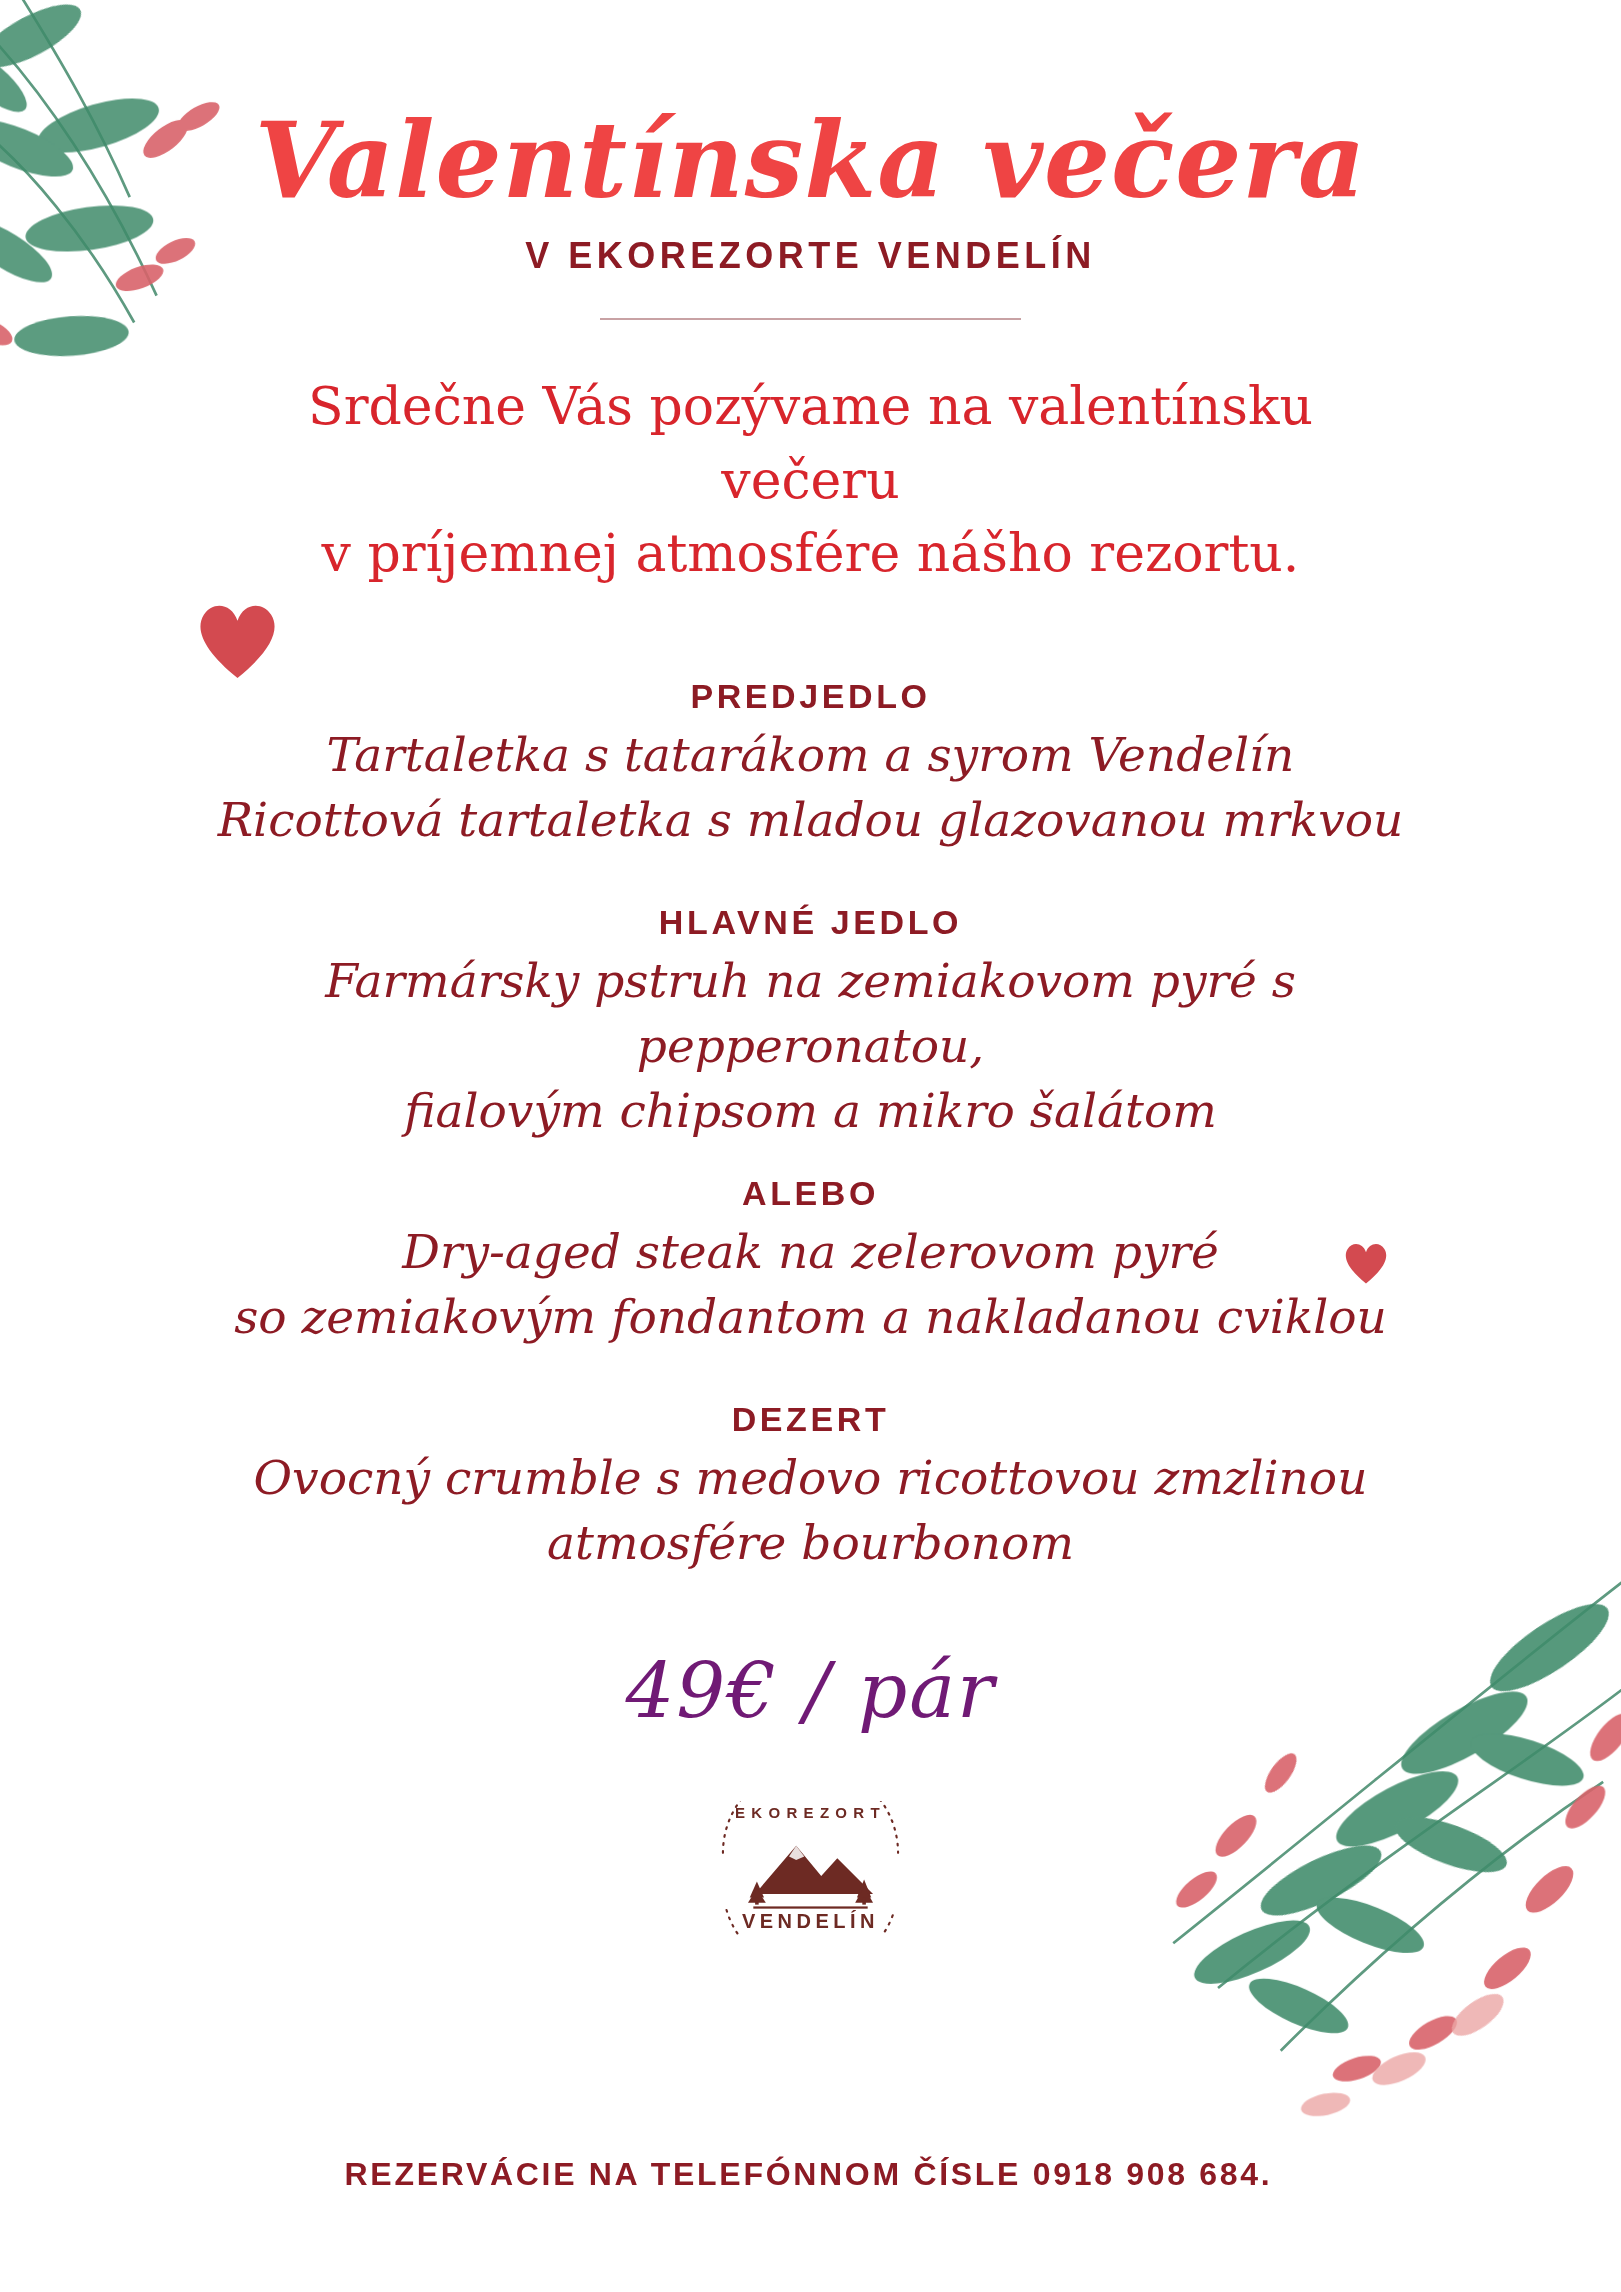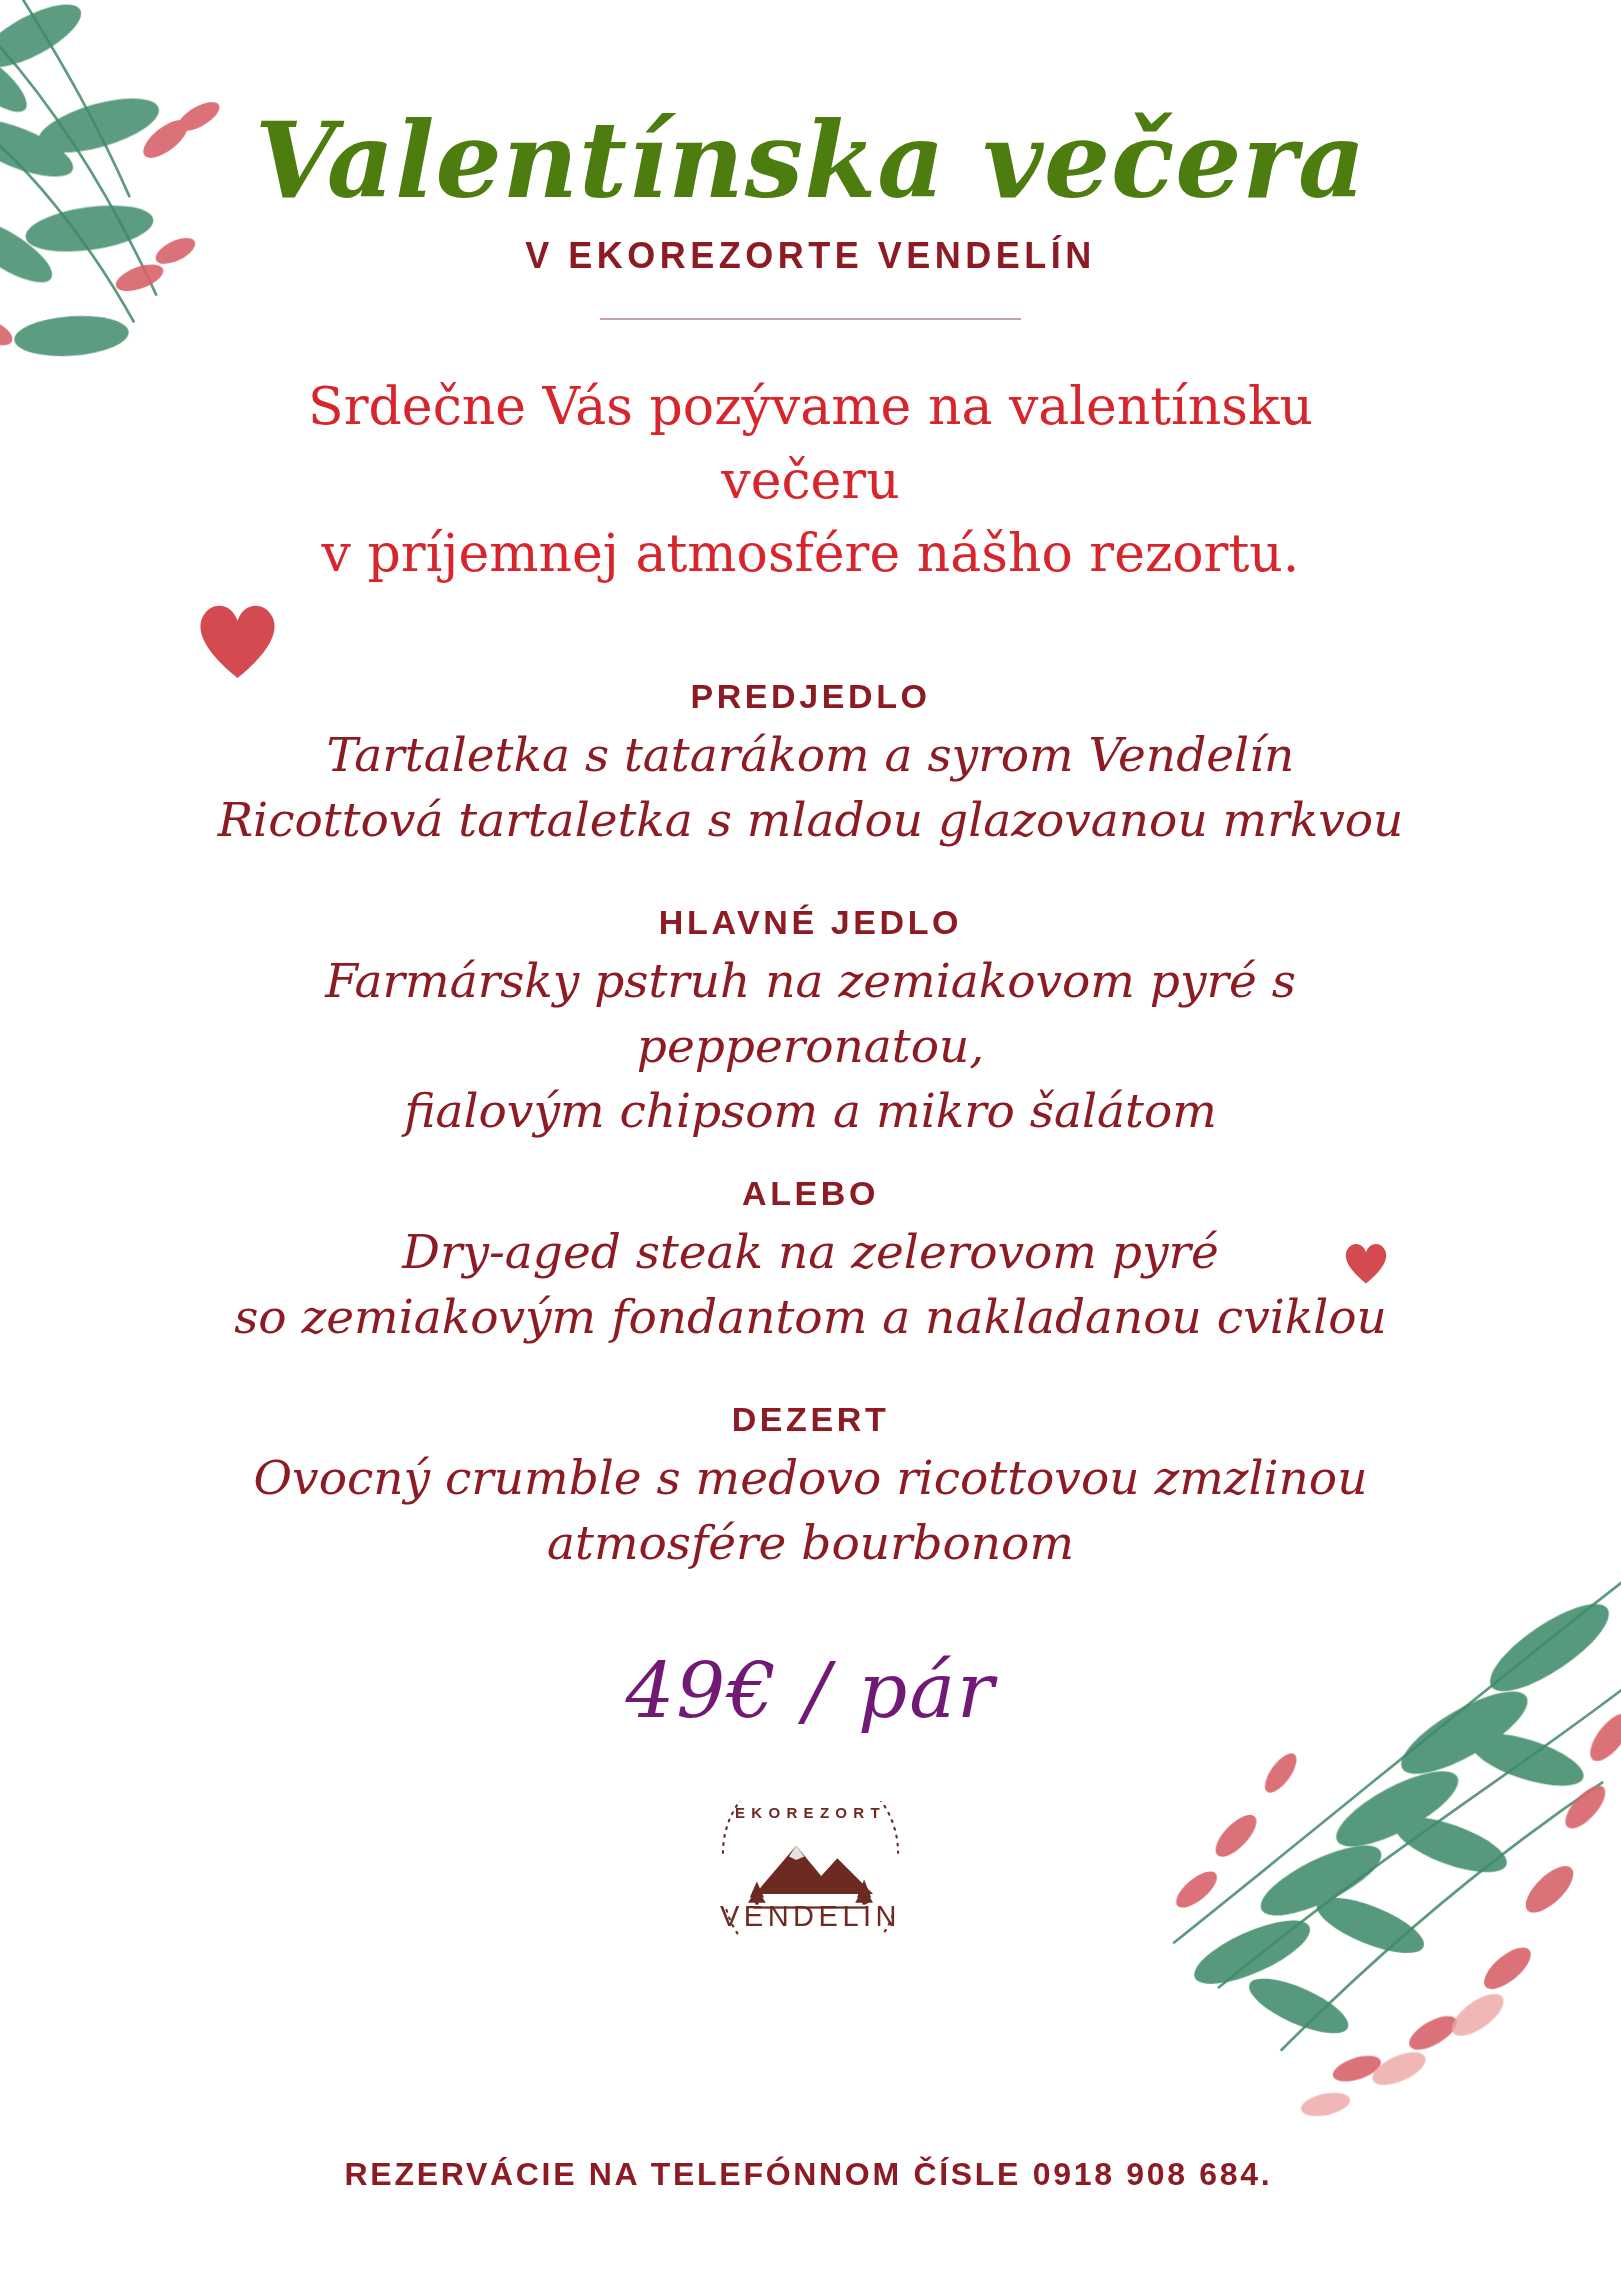--- a/index.html
+++ b/index.html
@@ -39,21 +39,21 @@
 
   .title {
     margin: 0;
     padding-top: 106px;
     font-family: "DejaVu Serif", serif;
     font-style: italic;
     font-weight: 700;
     font-size: 104px;
     line-height: 1.05;
     letter-spacing: 0.9px;
-    color: #4d7c0f;
+    color: #ef4444;
   }
 
   .subtitle {
     margin: 19.7px 0 0 0;
     font-family: "Liberation Sans", sans-serif;
     font-weight: 700;
     font-size: 36px;
     letter-spacing: 4.5px;
     color: #8d1b24;
   }
@@ -129,23 +129,23 @@
     font-size: 15px;
     letter-spacing: 6.3px;
     font-weight: 700;
     color: #6d2a23;
   }
   .logo-bottom-text {
     position: absolute;
     bottom: 1.8px;
     left: 0;
     right: 0;
-    font-size: 29px;
+    font-size: 20px;
     letter-spacing: 4.5px;
-    font-weight: 400;
+    font-weight: 700;
     color: #6d2a23;
     margin-top: 12px;
   }
 
   .footer {
     position: absolute;
     left: 0;
     right: 4px;
     bottom: 100px;
     text-align: center;

